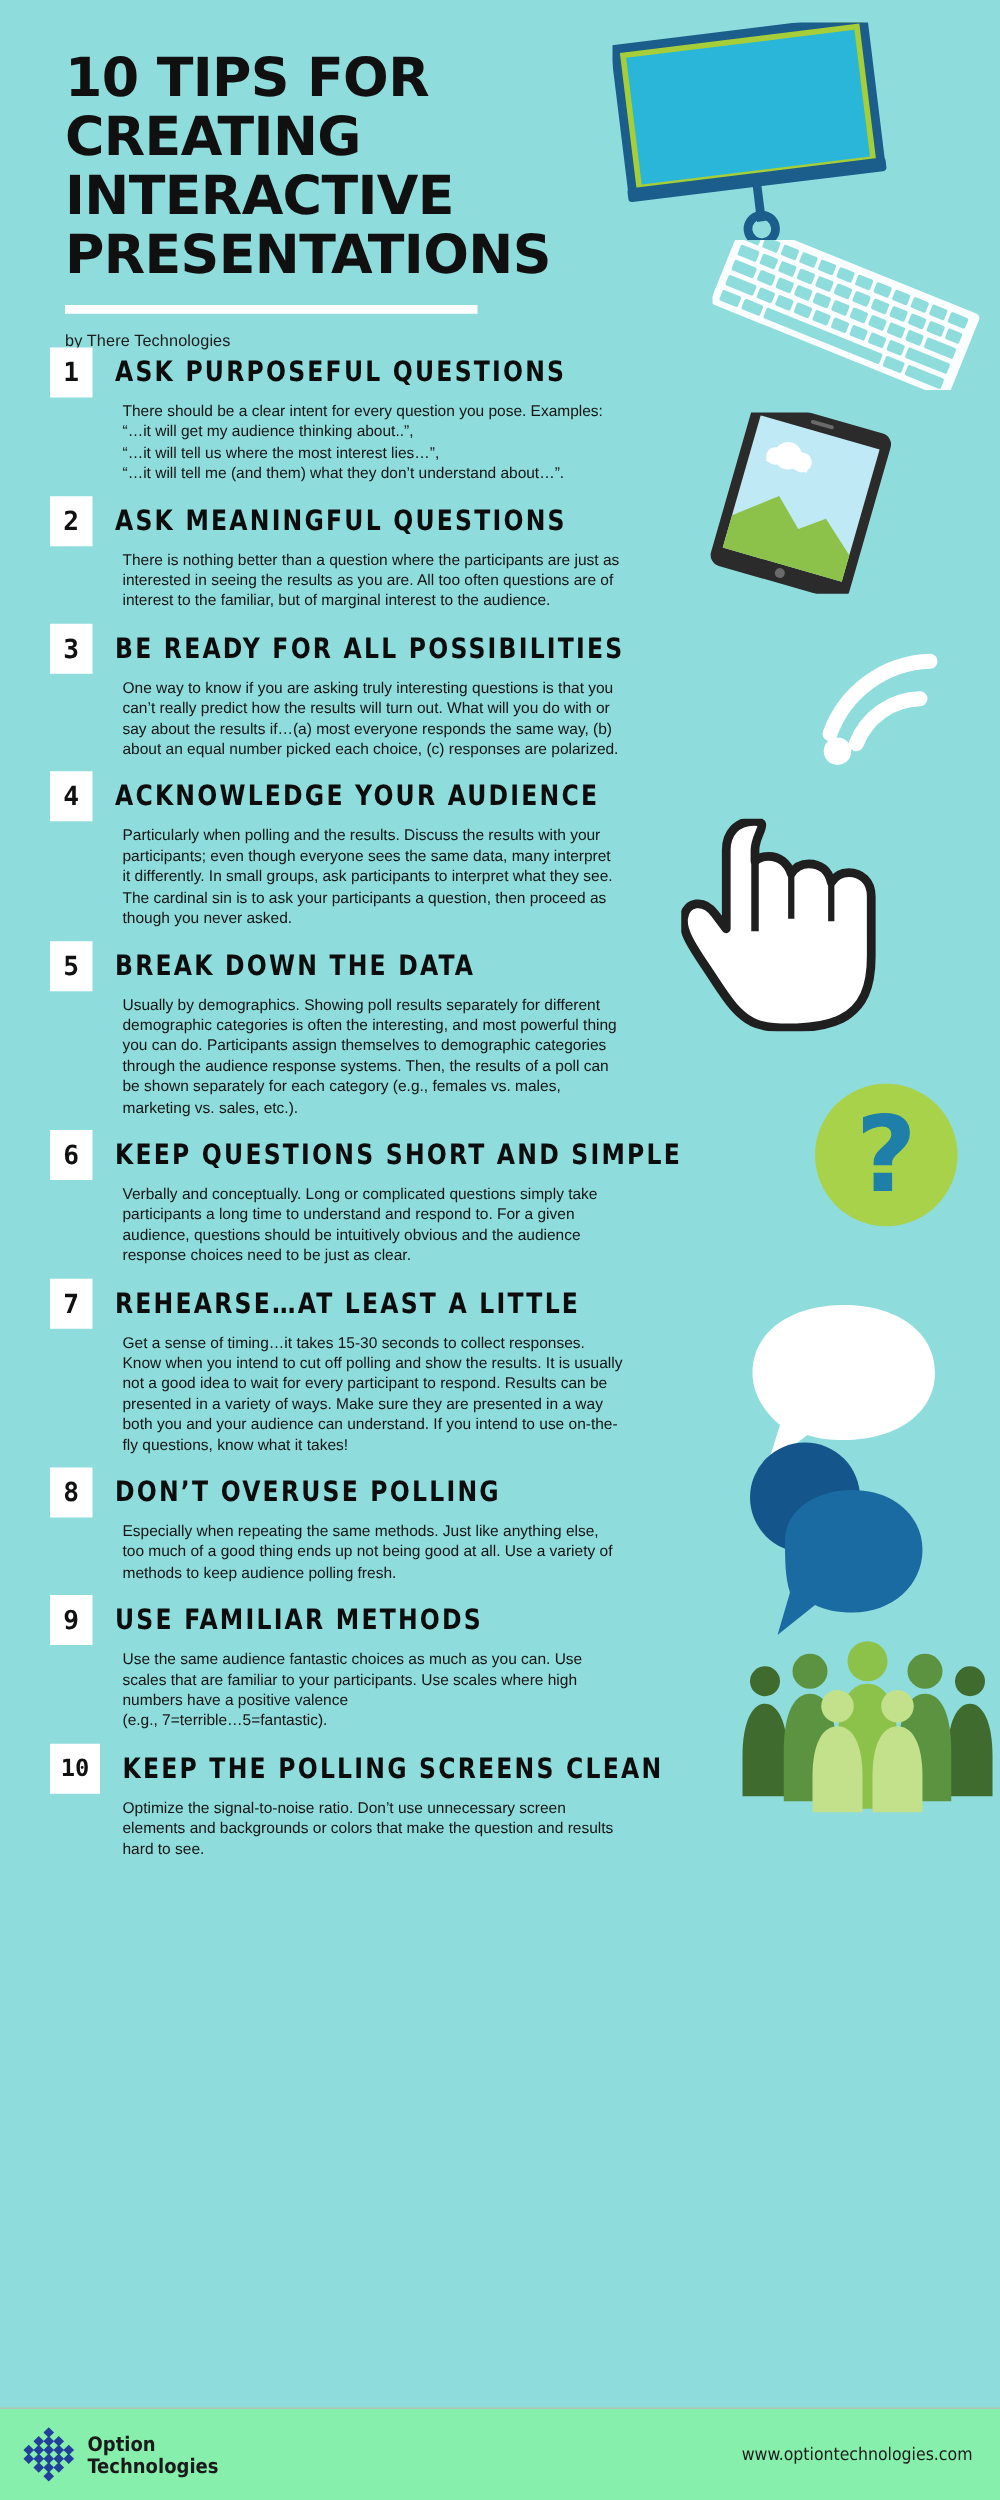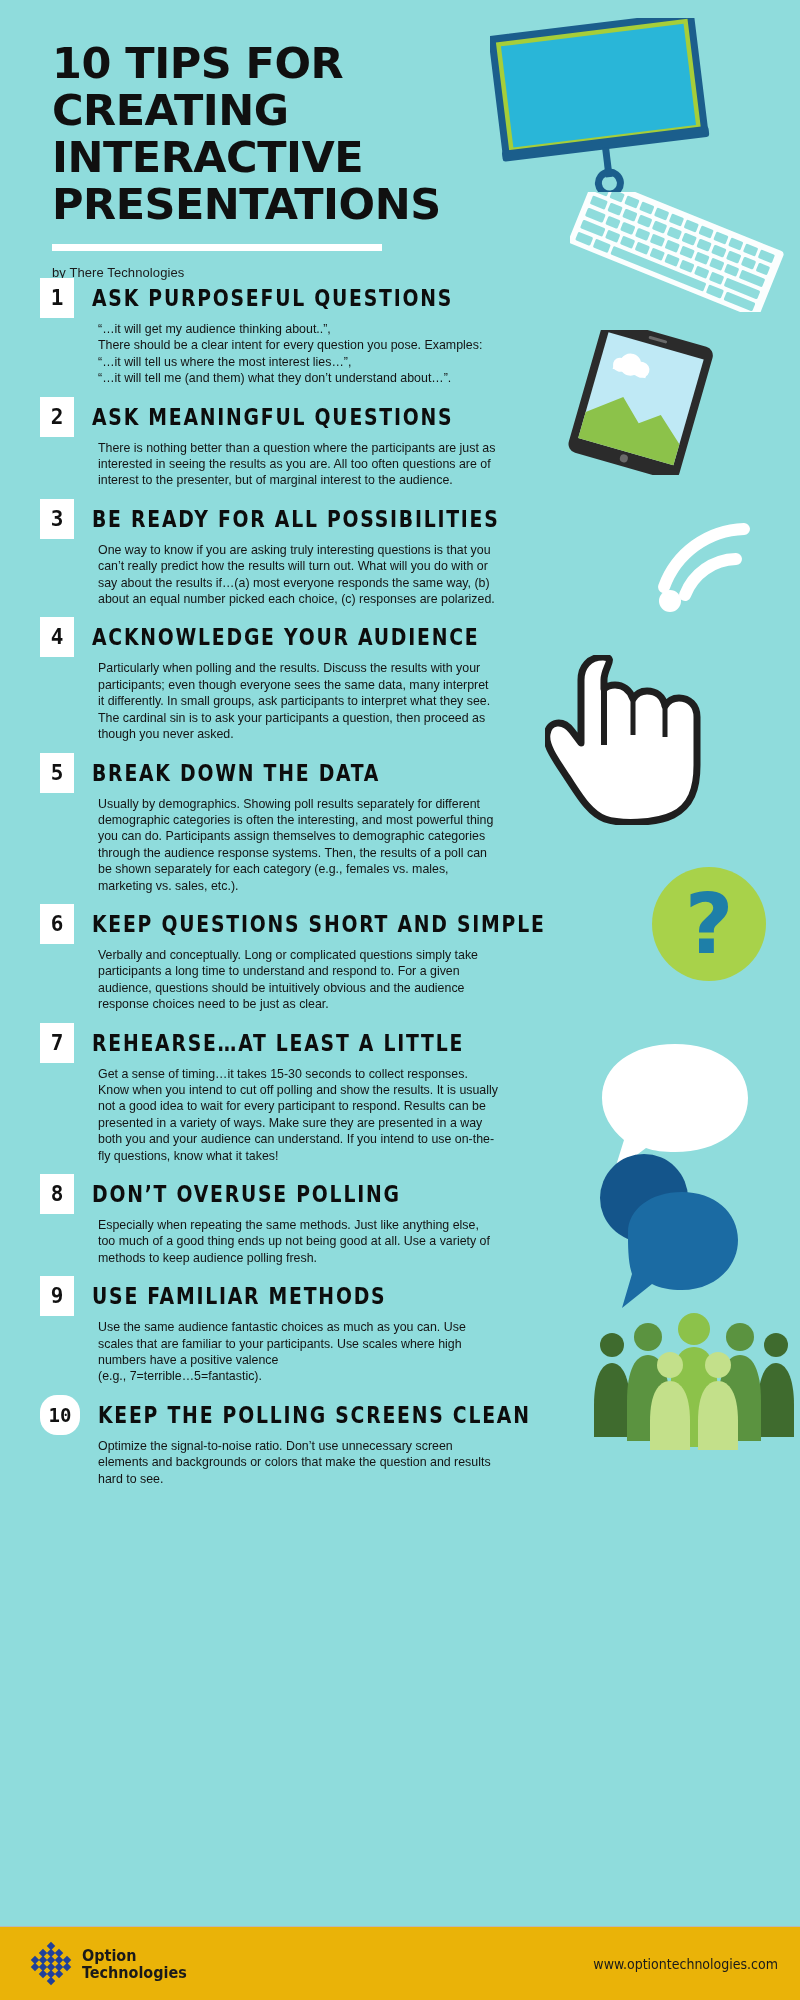--- a/index.html
+++ b/index.html
@@ -68,21 +68,21 @@
   .num-box {
     width: 34px; height: 40px;
     background: #ffffff;
     color: #111;
     font-family: "DejaVu Sans Mono", monospace;
     font-weight: 700;
     font-size: 21px;
     display: flex; align-items: center; justify-content: center;
     flex: 0 0 34px;
   }
-  .num-box.wide { width: 40px; flex: 0 0 40px; font-size: 19px; border-radius: 17px; }
+  .num-box.wide { width: 40px; flex: 0 0 40px; font-size: 19px; }
   .tip-title {
     margin-left: 18px;
     font-family: "DejaVu Sans Condensed", "Liberation Sans Narrow", "Liberation Sans", sans-serif;
     font-weight: 700;
     font-size: 22.5px;
     letter-spacing: 1.9px;
     color: #0d0d0d;
     white-space: nowrap;
     transform: scaleX(0.93);
     transform-origin: left center;
@@ -93,23 +93,23 @@
     font-size: 12.4px;
     line-height: 16.4px;
     color: #141414;
     max-width: 400px;
   }
   .tip-body p { margin: 0; }
 
   
   .footer {
     position: absolute; left: 0; bottom: 0; width: 800px; height: 74px;
-    background: #eab308;
+    background: #86efac;
     border-top: 1px solid #b9b9b9;
-    display: flex; align-items: center; padding-left: 12px;
+    display: flex; align-items: center;
   }
   .logo-wrap { display: flex; align-items: center; margin-left: 16px; }
   .logo-mark { width: 46px; height: 46px; }
   .logo-text {
     margin-left: 8px;
     font-family: "DejaVu Sans Condensed", "Liberation Sans Narrow", "Liberation Sans", sans-serif;
     font-weight: 700;
     font-size: 16px;
     line-height: 17px;
     color: #1a1a1a;
@@ -264,33 +264,33 @@
     <div class="byline">by There Technologies</div>
   </div>
 
   <div class="tips" id="tips-list">
       <div class="tip">
         <div class="tip-head">
           <div class="num-box">1</div>
           <div class="tip-title">ASK PURPOSEFUL QUESTIONS</div>
         </div>
         <div class="tip-body">
+          <p>There should be a clear intent for every question you pose. Examples:</p>
           <p>“…it will get my audience thinking about..”,</p>
-          <p>There should be a clear intent for every question you pose. Examples:</p>
           <p>“…it will tell us where the most interest lies…”,</p>
           <p>“…it will tell me (and them) what they don’t understand about…”.</p>
         </div>
       </div>
       <div class="tip">
         <div class="tip-head">
           <div class="num-box">2</div>
           <div class="tip-title">ASK MEANINGFUL QUESTIONS</div>
         </div>
         <div class="tip-body">
-          <p>There is nothing better than a question where the participants are just as interested in seeing the results as you are. All too often questions are of interest to the presenter, but of marginal interest to the audience.</p>
+          <p>There is nothing better than a question where the participants are just as interested in seeing the results as you are. All too often questions are of interest to the familiar, but of marginal interest to the audience.</p>
         </div>
       </div>
       <div class="tip">
         <div class="tip-head">
           <div class="num-box">3</div>
           <div class="tip-title">BE READY FOR ALL POSSIBILITIES</div>
         </div>
         <div class="tip-body">
           <p>One way to know if you are asking truly interesting questions is that you can’t really predict how the results will turn out. What will you do with or say about the results if…(a) most everyone responds the same way, (b) about an equal number picked each choice, (c) responses are polarized.</p>
         </div>

